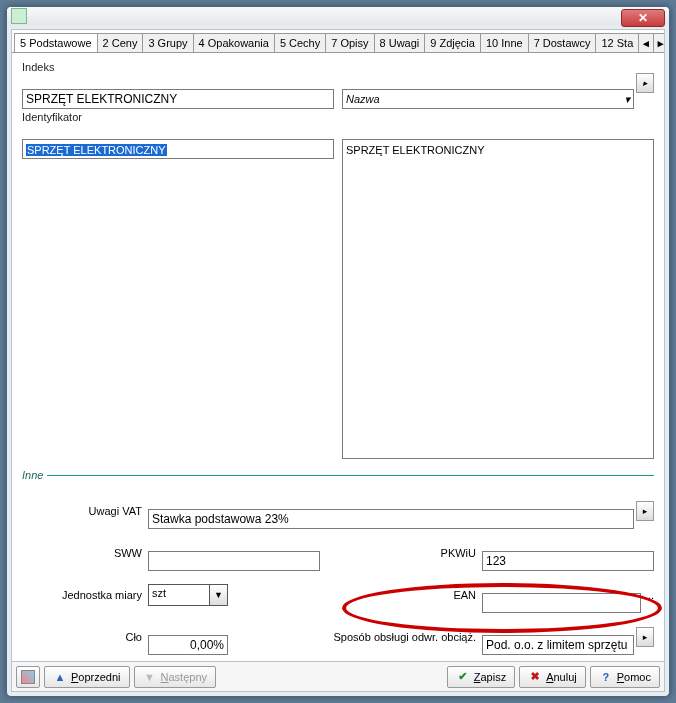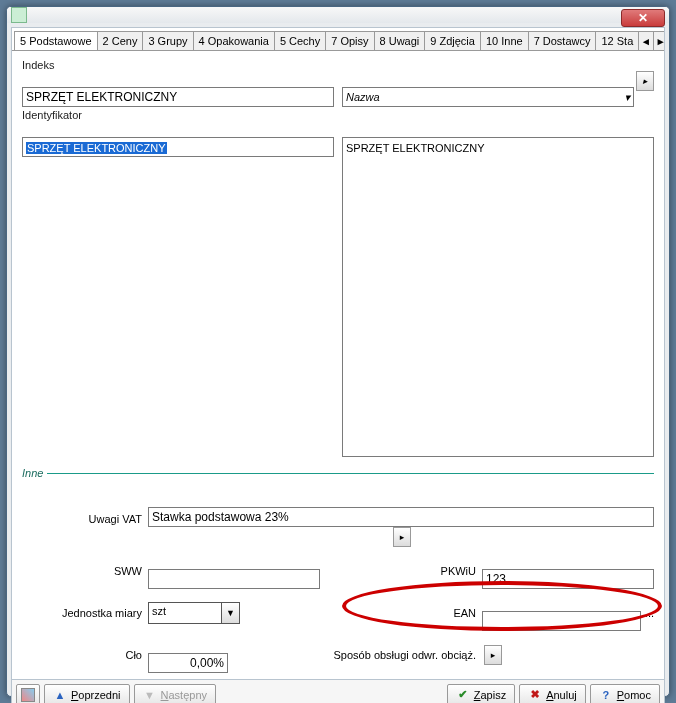--- a/index.html
+++ b/index.html
@@ -23,21 +23,21 @@
 input[type=text], .textarea, .selectbox { border: 1px solid #7a7a7a; background: #fff; padding: 2px 3px; font-size: 12px; height: 20px; margin-top: 16px; }
 .textarea { height: 320px; padding: 3px; overflow: auto; }
 .selectedtxt { background: #1a6ad4; color: #fff; padding: 0 1px; }
 .combo-row { display: flex; font-style: italic; }
 .combo-row .selectbox { flex: 1; display: flex; align-items: center; justify-content: space-between; }
 .arrowbtn { width: 18px; height: 20px; border: 1px solid #999; background: linear-gradient(#fff,#dcdcdc); display: flex; align-items: center; justify-content: center; margin-left: 2px; cursor: pointer; font-size: 9px; }
 .inne-grid { display: grid; grid-template-columns: 120px 1fr 150px 1fr; column-gap: 6px; row-gap: 6px; align-items: center; margin-top: 8px; }
 .inne-grid .lbl { text-align: right; font-size: 11px; }
 .inne-grid .field { display: flex; align-items: center; }
 .inne-grid input { width: 100%; }
-.smallcombo { width: 92px; height: 22px; border: 1px solid #555; display:flex; }
+.smallcombo { width: 80px; height: 22px; border: 1px solid #555; display:flex; }
 .smallcombo .txt { flex:1; padding:2px 3px; }
 .smallcombo .dd { width: 18px; border-left: 1px solid #555; background: linear-gradient(#fff,#ddd); display:flex; align-items:center; justify-content:center; font-size:9px; }
 .highlight-ellipse { position: absolute; border: 4px solid #cc0000; border-radius: 50%; width: 320px; height: 50px; pointer-events: none; }
 .content-wrap { position: relative; flex:1; }
 .footer { height: 30px; border-top: 1px solid #b8c4cf; background: #f6f6f6; display:flex; align-items:center; padding: 0 4px; gap:4px; }
 .footer .spacer { flex:1; }
 .btn { height: 22px; border: 1px solid #999; background: linear-gradient(#fff,#e6e6e6); padding: 0 8px; display:flex; align-items:center; gap:4px; cursor:pointer; border-radius:2px; }
 .btn.disabled { color: #999; }
 .btn.icononly { padding: 0 4px; }
 .ico { width:14px; height:14px; display:inline-flex; align-items:center; justify-content:center; font-size:11px; }
@@ -99,21 +99,21 @@
         </div>
       </div>
 
       <div class="fieldset-header" style="margin-top:10px;">
         <span class="fieldset-label">Inne</span>
         <div class="fieldset-line"></div>
       </div>
 
       <div class="inne-grid">
         <div class="lbl">Uwagi VAT</div>
-        <div class="field" style="grid-column: 2 / span 3; flex-direction: column;">
+        <div class="field" style="grid-column: 2 / span 3;">
           <input type="text" style="flex: 1 1 0%;" value="Stawka podstawowa 23%">
           <div class="arrowbtn">▸</div>
         </div>
 
         <div class="lbl">SWW</div>
         <div class="field">
             <input type="text" value="" style="">
           </div>
         <div class="lbl">PKWiU</div>
         <div class="field">
@@ -132,20 +132,21 @@
           <input type="text" style="flex: 1 1 0%;" value="">
           <span style="margin-left:4px;cursor:pointer;">...</span>
         </div>
 
         <div class="lbl">Cło</div>
         <div class="field">
             <input type="text" style="width: 80px; text-align: right;" value="0,00%">
           </div>
         <div class="lbl">Sposób obsługi odwr. obciąż.</div>
         <div class="field">
+          <input type="text" style="flex: 1 1 0%;" value="Pod. o.o. z limitem sprzętu">
           <div class="arrowbtn">▸</div>
         </div>
       </div>
 
       <div class="highlight-ellipse" style="left:330px; top:530px;"></div>
     </div>
 
     <div class="footer">
       <div class="btn icononly">
         <span class="ico" style="background:linear-gradient(45deg,#e88,#8ce);width:14px;height:14px;border:1px solid #888;"></span>

